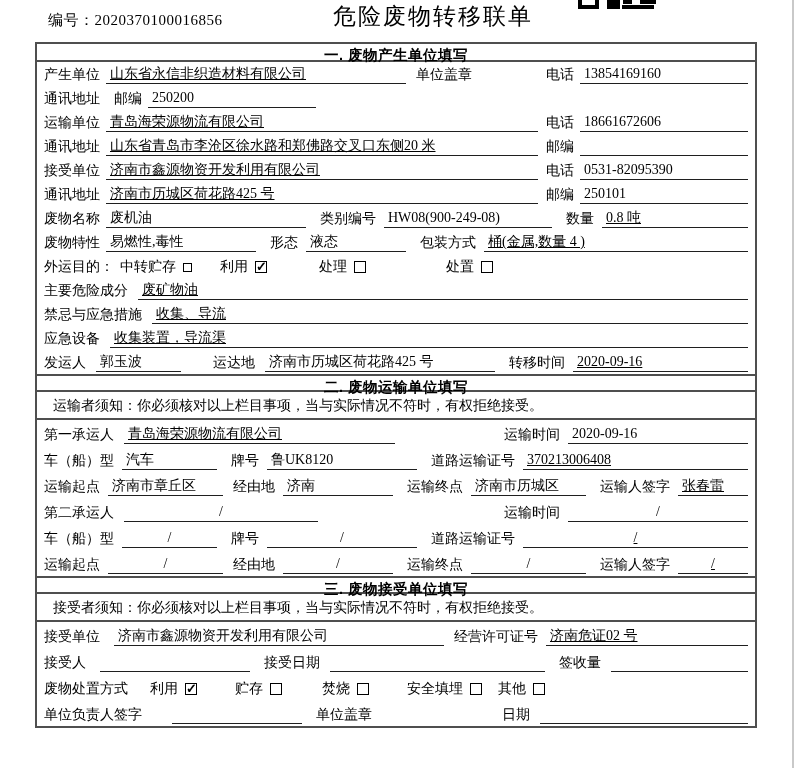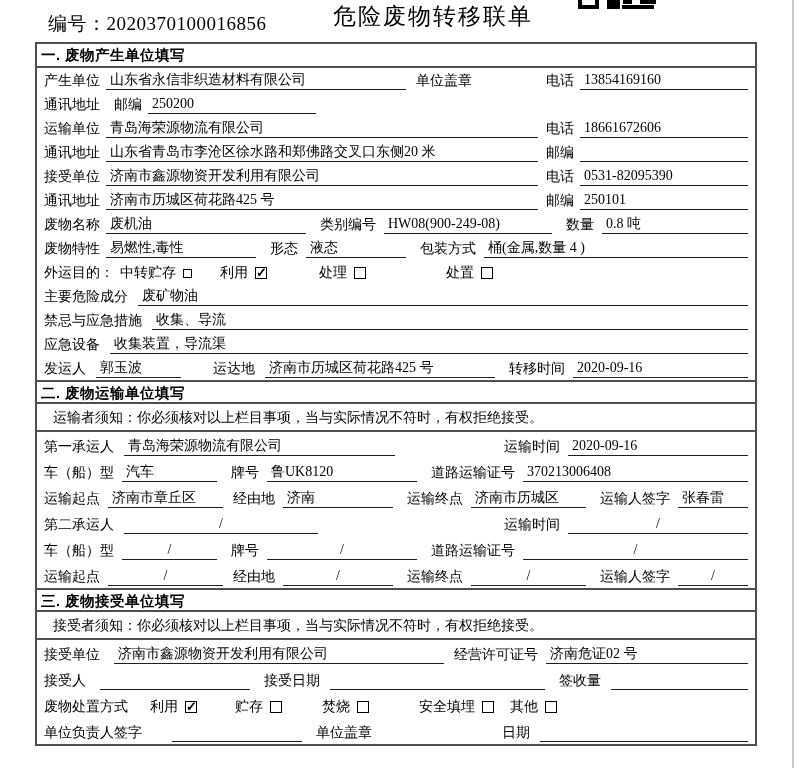--- a/index.html
+++ b/index.html
@@ -5,50 +5,51 @@
   * { margin:0; padding:0; box-sizing:border-box; }
   html,body { background:#fff; }
   body {
     width:796px; height:768px; position:relative; overflow:hidden;
     font-family:"Liberation Serif","DejaVu Serif",serif;
     font-size:14px; color:#000;
   }
   .page { position:absolute; inset:0; background:#fff; }
 
   
-  .serial { position:absolute; left:48px; top:11px; font-size:19px; letter-spacing:.5px; }
+  .serial { position:absolute; left:48px; top:11px; font-size:15px; letter-spacing:.5px; }
   .doc-title { position:absolute; left:333px; top:1px; font-size:23px; font-weight:normal; letter-spacing:2px; }
 
   
   .qr { position:absolute; left:578px; top:0; width:80px; height:10px; }
   .qr .sq { position:absolute; left:0; top:-6px; width:21px; height:15px; border:4px solid #000; }
   .qr .b1 { position:absolute; left:29px; top:0; width:13px; height:9px; background:#000; }
   .qr .b2 { position:absolute; left:45px; top:0; width:9px;  height:4px; background:#000; }
   .qr .b3 { position:absolute; left:44px; top:5px; width:32px; height:4px; background:#000; }
   .qr .b4 { position:absolute; left:62px; top:0; width:16px; height:4px; background:#000; }
 
   .edge-line { position:absolute; right:2px; top:0; width:2px; height:768px; background:#c9c9c9; }
 
   
   .form-table { position:absolute; left:35px; top:42px; width:722px; border:2px solid #4f4f4f; background:#fff; }
   .sec-header {
-    height:24px; line-height:22px; font-weight:bold; font-size:14.5px;
-    padding:0 4px; border-bottom:2px solid #4f4f4f; letter-spacing:.5px;
+    height:18px; line-height:22px; font-weight:bold; font-size:14.5px;
+    padding:0 18px; border-bottom:2px solid #4f4f4f; letter-spacing:.5px;
     font-family:"Liberation Sans","DejaVu Sans",sans-serif;
+    text-align:center;
   }
   .sec-header.mid { border-top:2px solid #4f4f4f; }
   .notice { height:28px; line-height:27px; padding:0 16px; border-bottom:2px solid #4f4f4f; }
 
   .row { display:flex; align-items:flex-end; height:24px; padding:0 7px 2px 7px; }
   .s23 .row { height:26px; }
   .row > span { line-height:18px; white-space:nowrap; }
   .lbl { flex:none; }
   .lab62 { width:62px; flex:none; }
   .val { border-bottom:1px solid #1f1f1f; min-height:18px; padding:0 4px; flex:none; }
-  .fill { flex:1 1 auto; }
+  .fill { flex:1 1 auto;text-decoration:underline; }
   .c { text-align:center; }
   .ml6{margin-left:6px}.ml8{margin-left:8px}.ml10{margin-left:10px}.ml14{margin-left:14px}.w85{width:85px}.w95{width:95px}.w100{width:100px}.w110{width:110px}
   .w115{width:115px}.w130{width:130px}.w150{width:150px}.w168{width:168px}
   .w180{width:180px}.w200{width:200px}.w215{width:215px}.w230{width:230px}
   .seal-gap { width:130px; flex:none; }
 
   
   .cb { width:12px; height:12px; border:1px solid #000; display:inline-block;
         position:relative; margin-left:7px; vertical-align:-1px; flex:none; }
   .cb.sm { width:9px; height:9px; vertical-align:0; }
@@ -271,21 +272,21 @@
             <span class="cb checked"></span>
           </span>
       <span class="opt" style="margin-left:38px">
             <span>贮存</span>
             <span class="cb"></span>
           </span>
       <span class="opt" style="margin-left:40px">
             <span>焚烧</span>
             <span class="cb"></span>
           </span>
-      <span class="opt" style="margin-left:50px">
+      <span class="opt" style="margin-left:38px">
             <span>安全填埋</span>
             <span class="cb"></span>
           </span>
       <span class="opt" style="margin-left:16px">
             <span>其他</span>
             <span class="cb"></span>
           </span>
     </div>
 
     <div class="row">

